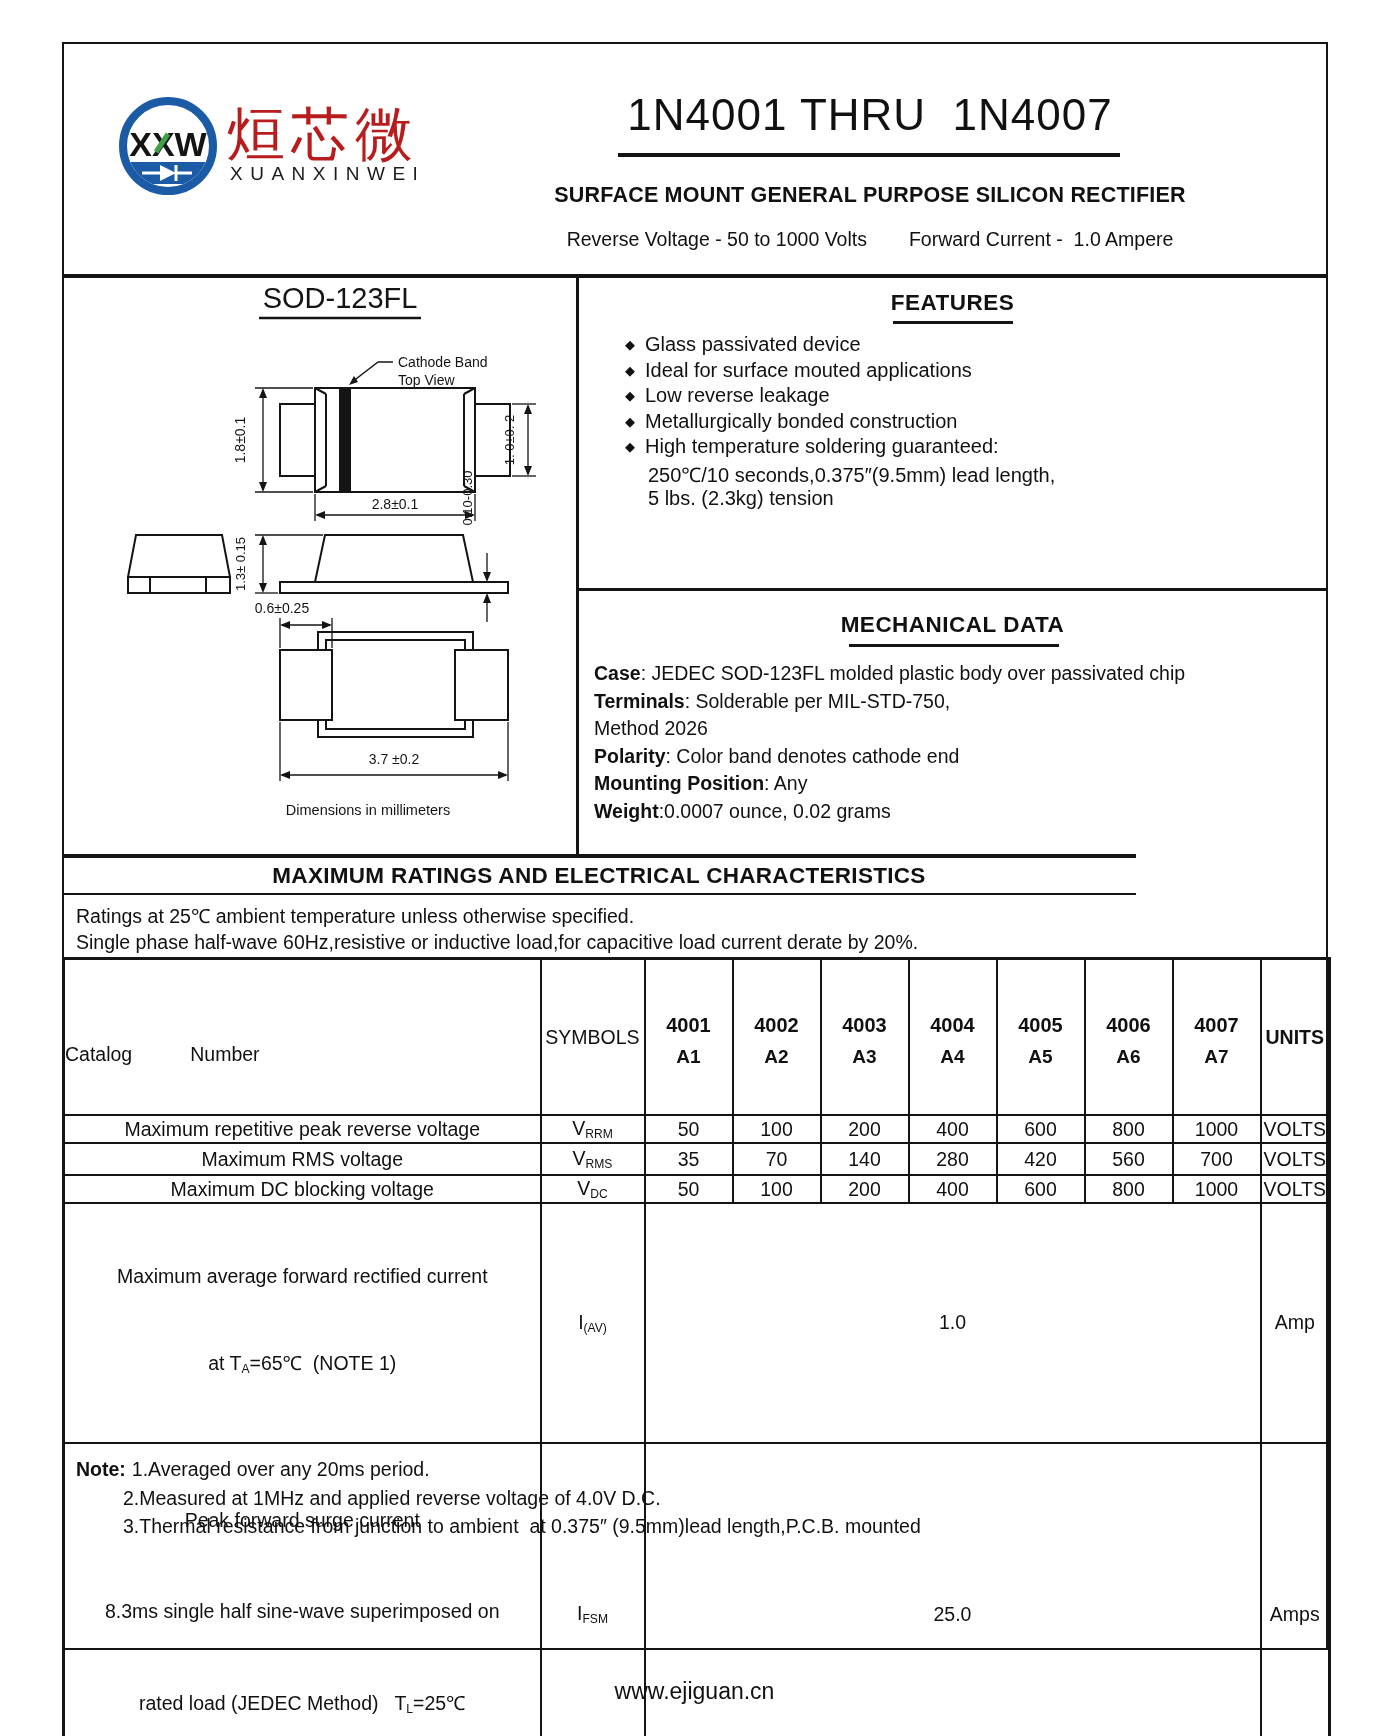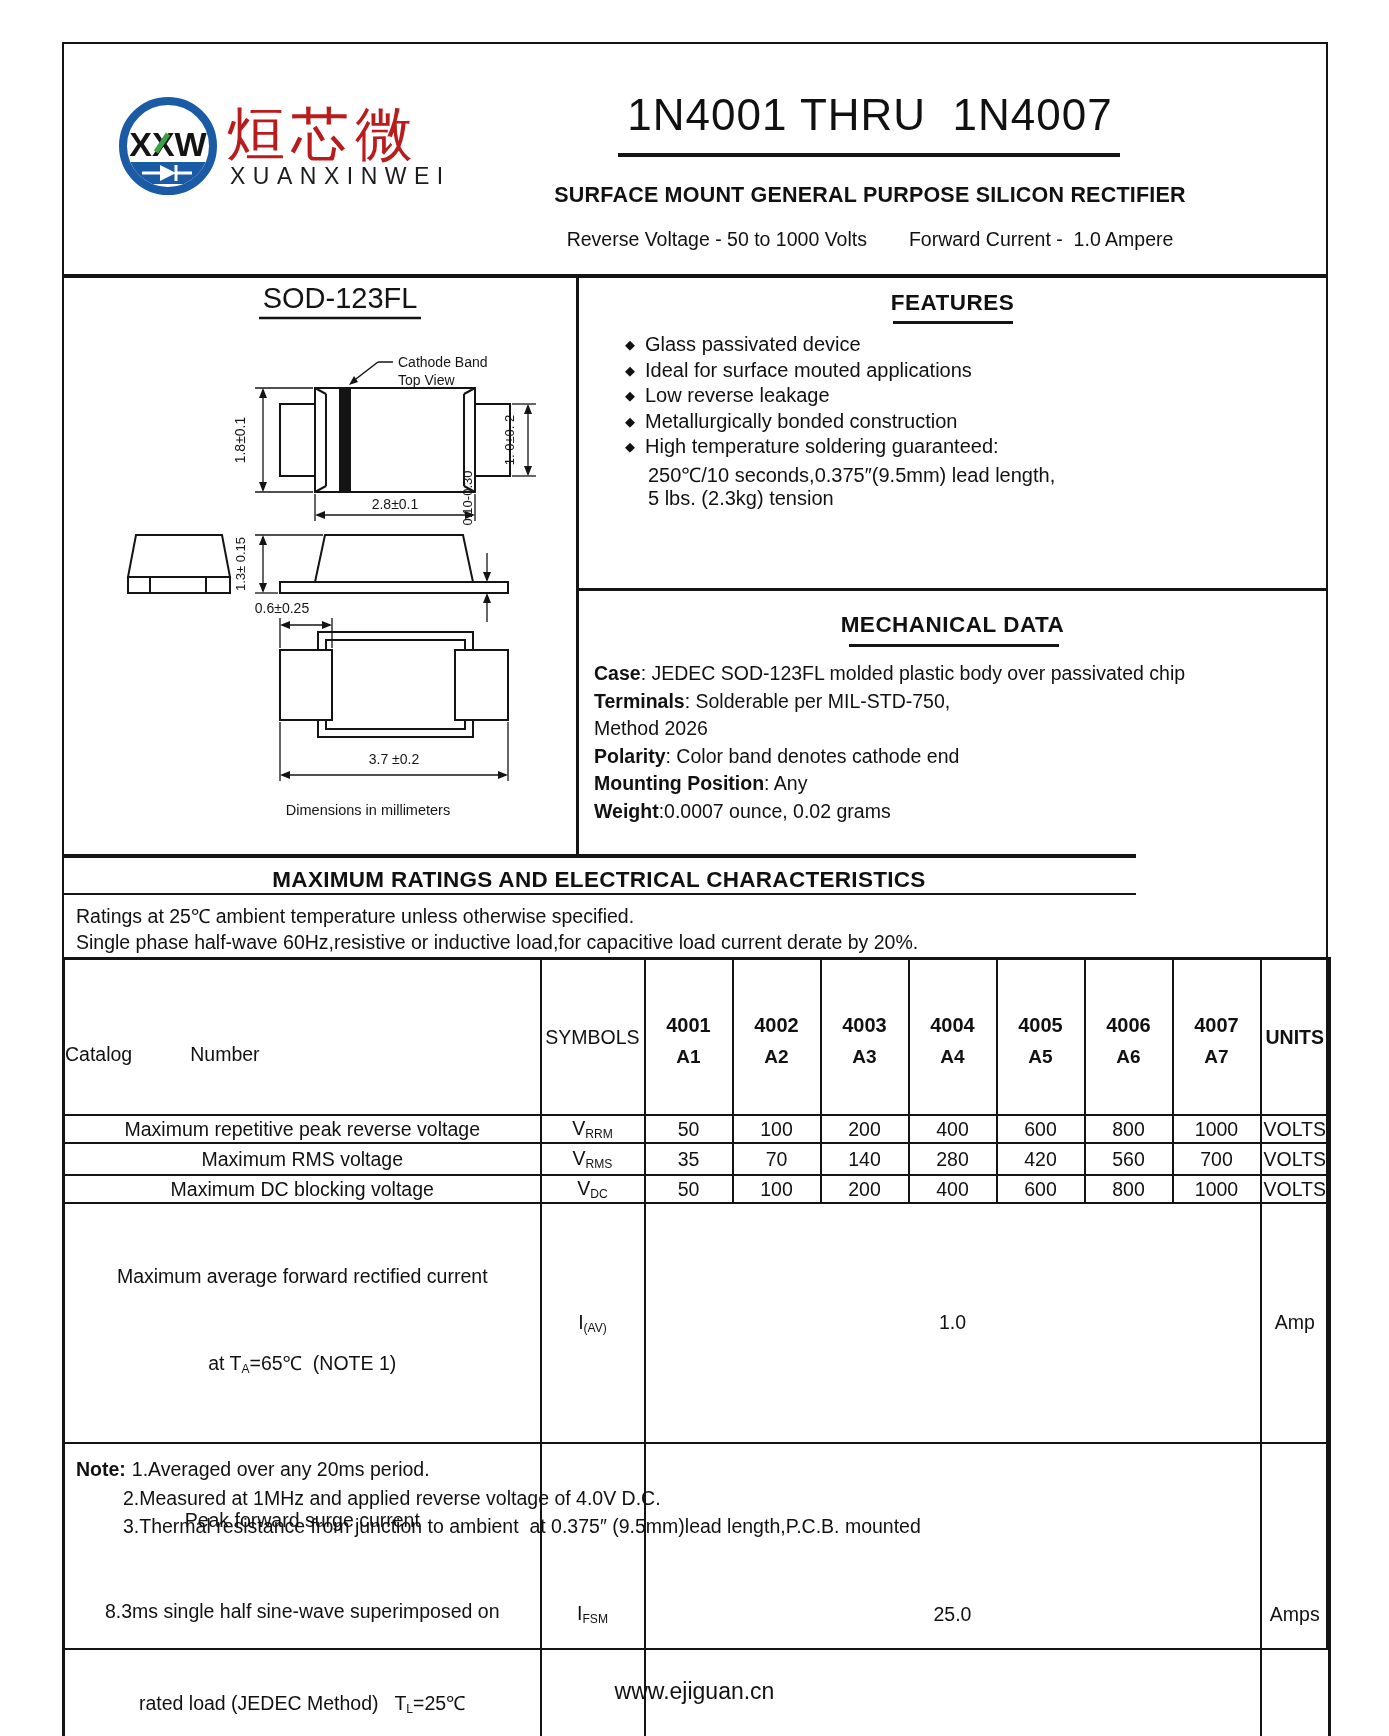--- a/index.html
+++ b/index.html
@@ -5,21 +5,21 @@
   html,body{margin:0;padding:0;background:#e8e8e8;}
   .page{position:relative;width:1389px;height:1736px;background:#fff;
         font-family:"Liberation Sans",sans-serif;color:#111;overflow:hidden;}
   .abs{position:absolute;}
   .border-box{position:absolute;left:62px;top:42px;width:1262px;height:1604px;
               border:2px solid #141414;}
   .rule{position:absolute;background:#141414;}
   
   .cn-name{position:absolute;left:227px;top:96px;font-size:58px;font-weight:normal;
            letter-spacing:6px;color:#b91c1c;}
-  .latin-name{position:absolute;left:230px;top:163px;font-size:23px;color:#1c1c1c;
+  .latin-name{position:absolute;left:230px;top:163px;font-size:19px;color:#1c1c1c;
               letter-spacing:7.5px;font-weight:500;}
   .doc-title{position:absolute;left:560px;top:90px;width:620px;text-align:center;
              font-size:44px;font-weight:normal;white-space:pre;letter-spacing:1px;}
   .doc-subtitle{position:absolute;left:540px;top:183px;width:660px;text-align:center;
                 font-size:21.5px;font-weight:bold;letter-spacing:.2px;}
   .doc-ratingline{position:absolute;left:540px;top:228px;width:660px;text-align:center;
                   font-size:19.5px;}
   .doc-ratingline span{white-space:pre;}
   .gap42{display:inline-block;width:42px;}
   
@@ -30,21 +30,21 @@
   .feat-item{display:flex;align-items:baseline;height:25.5px;}
   .bullet{font-size:13px;margin-right:10px;position:relative;top:-2px;flex:none;}
   .feat-cont{margin-left:23px;height:26px;white-space:pre-wrap;}
   
   .mech-lines{position:absolute;left:594px;top:660px;width:730px;font-size:19.5px;
               line-height:27.5px;}
   .mech-lines b{font-weight:bold;}
   
   .banner{position:absolute;left:62px;top:854px;width:1074px;height:41px;
           border-top:4px solid #141414;border-bottom:2px solid #141414;
-          box-sizing:border-box;display:flex;align-items:flex-end;justify-content:center;
+          box-sizing:border-box;display:flex;align-items:center;justify-content:center;
           font-size:22.5px;font-weight:bold;letter-spacing:.3px;}
   .conditions{position:absolute;left:76px;top:903px;font-size:19.5px;line-height:26px;}
   
   table.ratings{position:absolute;left:62px;top:957px;border-collapse:collapse;
                 table-layout:fixed;width:1266px;border:3px solid #141414;}
   table.ratings td{border:2px solid #141414;padding:0;font-size:19.5px;
                    text-align:center;vertical-align:middle;overflow:hidden;}
   td.c1{text-align:left;padding:0 4px 0 8px;white-space:pre-wrap;}
   td.symcell{font-size:20px;}
   sub{font-size:.62em;vertical-align:-.22em;letter-spacing:0;}

